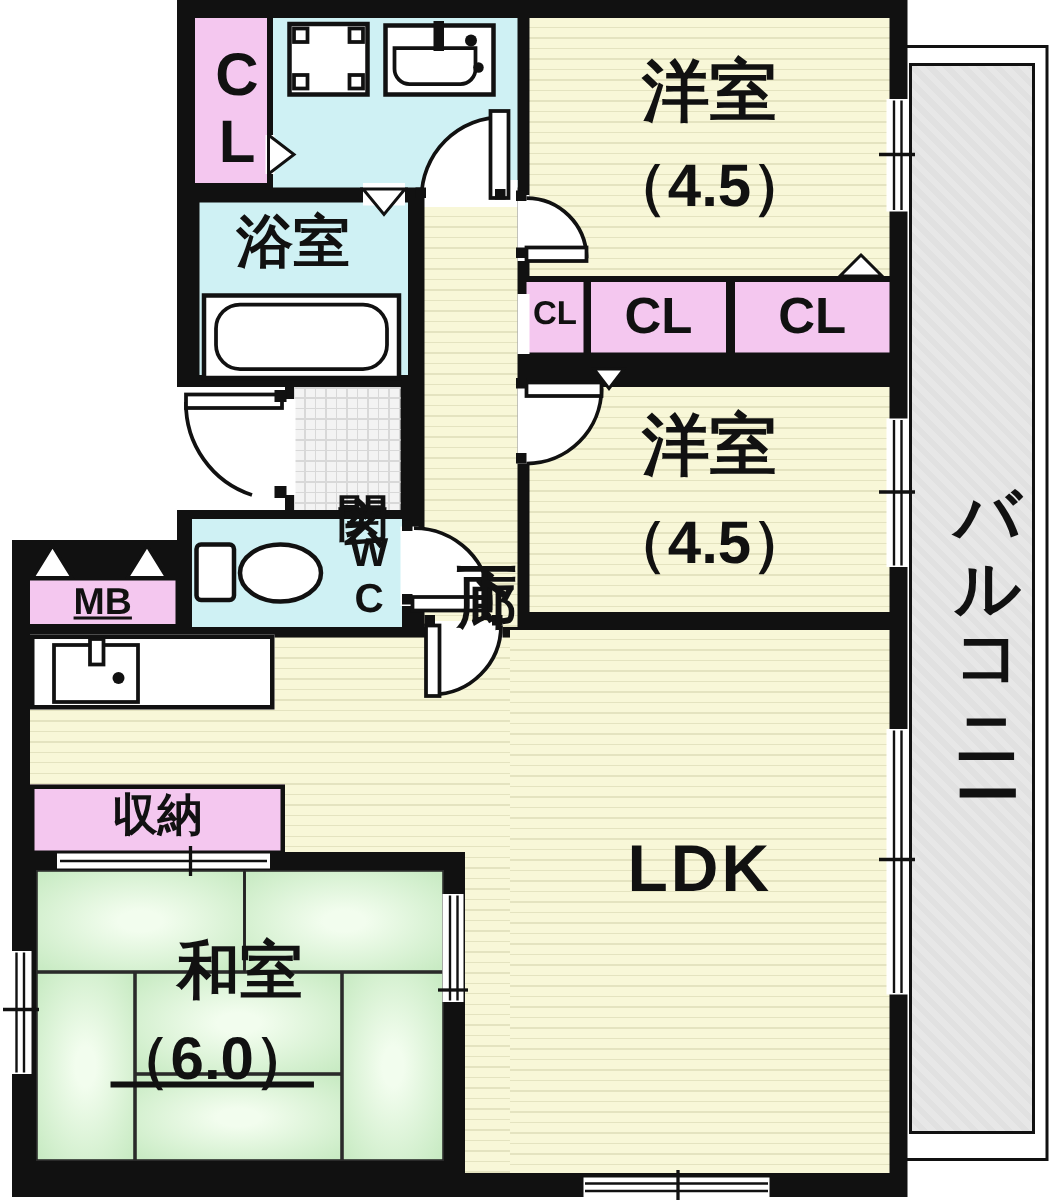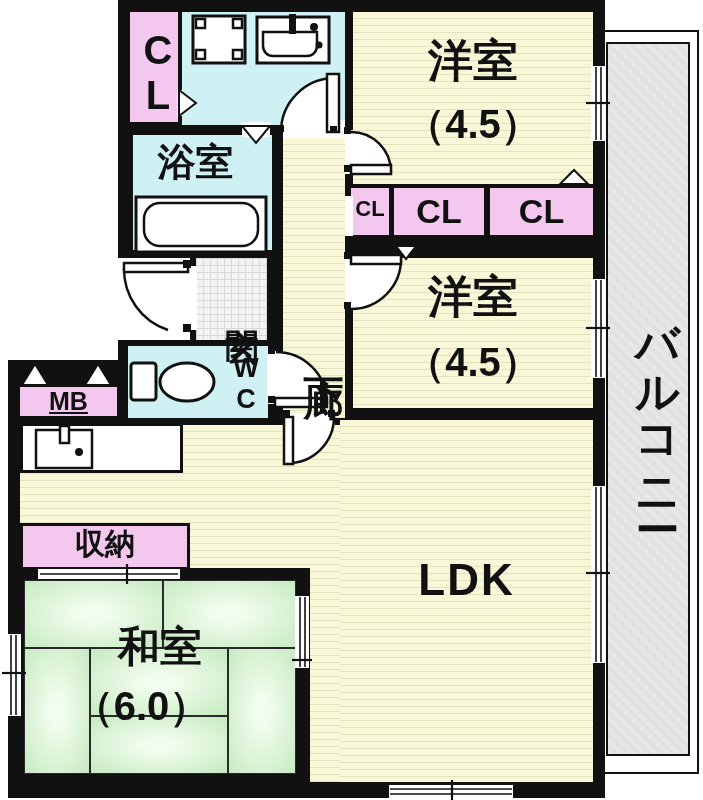--- a/index.html
+++ b/index.html
@@ -198,15 +198,15 @@
   <div class="lbl" style="left:353px;top:36px;width:240px;font-size:45px;">洋室</div>
   <div class="lbl" style="left:353px;top:102px;width:240px;font-size:40px;">（4.5）</div>
   <div class="lbl" style="left:351px;top:197px;width:38px;font-size:22px;">CL</div>
   <div class="lbl" style="left:394px;top:193px;width:90px;font-size:34px;">CL</div>
   <div class="lbl" style="left:490px;top:193px;width:103px;font-size:34px;">CL</div>
   <div class="lbl" style="left:353px;top:272px;width:240px;font-size:45px;">洋室</div>
   <div class="lbl" style="left:353px;top:340px;width:240px;font-size:40px;">（4.5）</div>
   <div class="lbl" style="left:340px;top:532px;width:253px;font-size:44px;letter-spacing:2px;margin-top:24px;">LDK</div>
   <div class="lbl" style="left:24px;top:624px;width:272px;font-size:42px;">和室</div>
   <div class="lbl" style="left:20px;top:527px;width:170px;font-size:30px;">収納</div>
-  <div class="lbl" style="left:24px;top:684px;width:235px;font-size:40px;">（6.0）</div>
+  <div class="lbl" style="left:24px;top:684px;width:235px;font-size:40px;text-decoration:underline;">（6.0）</div>
   <div class="lbl vtext" style="left:612px;top:222px;width:70px;height:360px;font-size:44px;letter-spacing:3px;">バルコニー</div>
 </div>
 
 </body></html>

